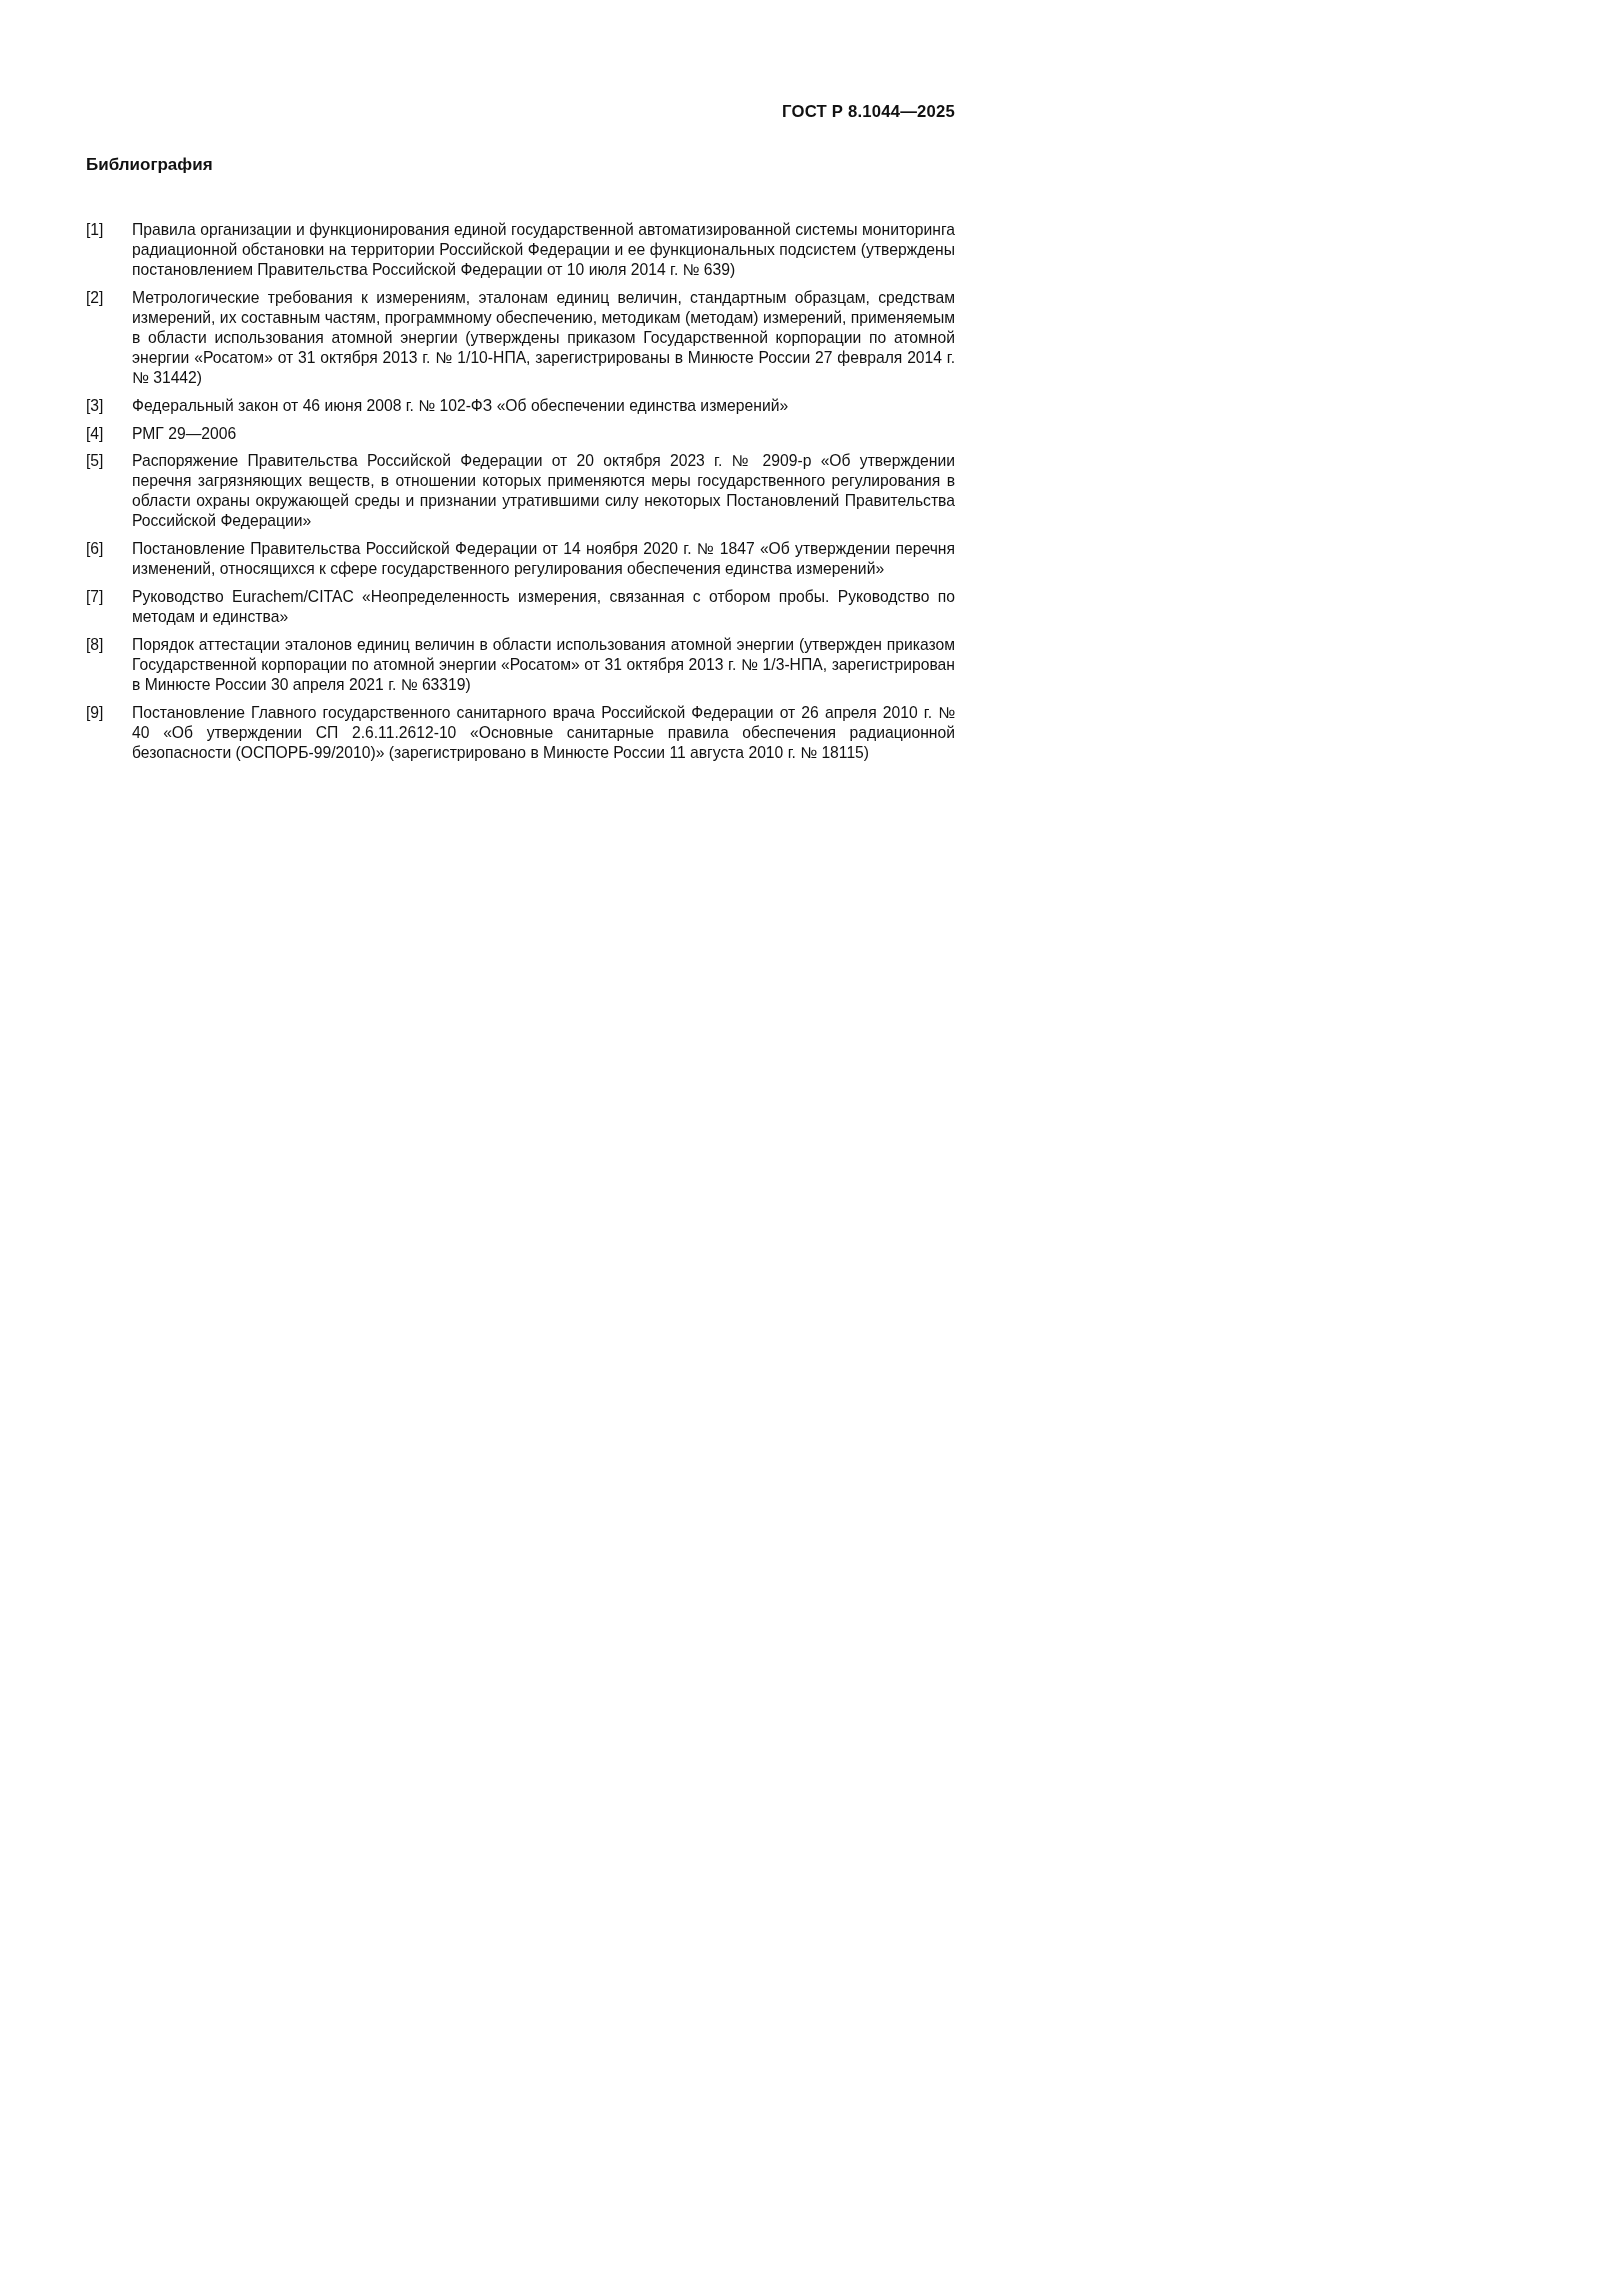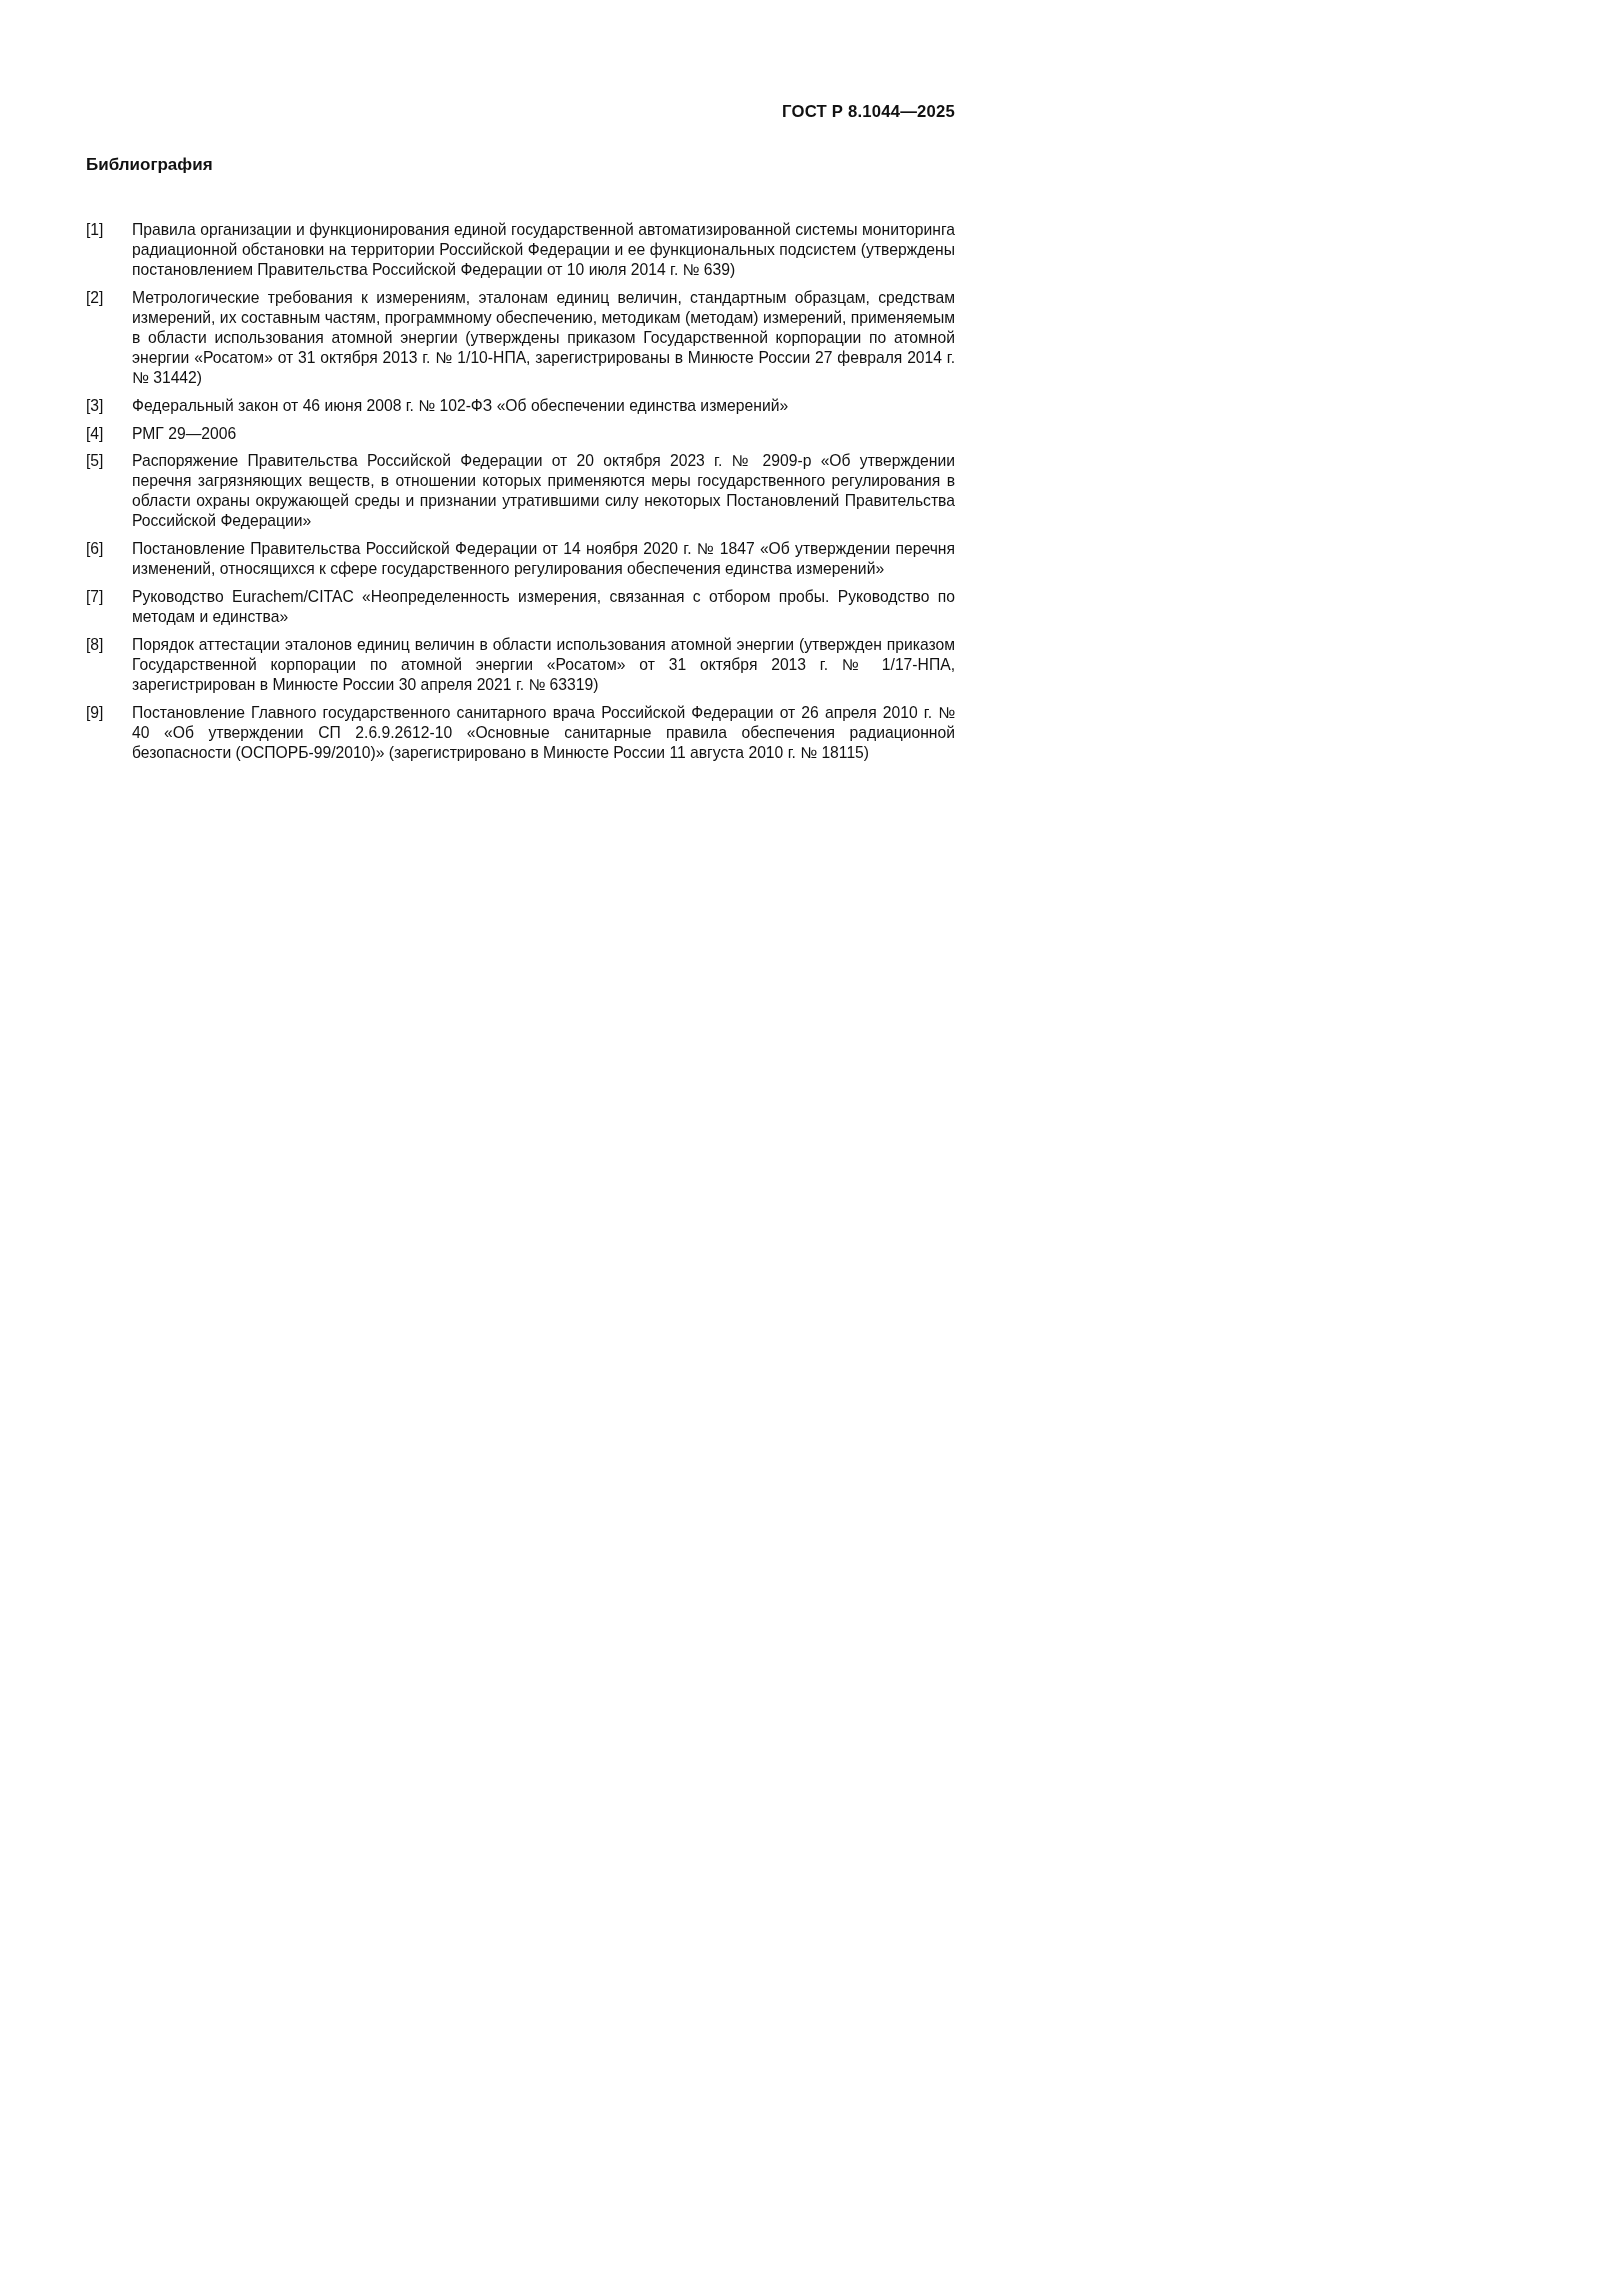--- a/index.html
+++ b/index.html
@@ -113,25 +113,25 @@
 
   <div class="ref-row">
     <div class="ref-num">[7]</div>
 
     <div class="ref-text">Руководство Eurachem/CITAC «Неопределенность измерения, связанная с отбором пробы. Руководство по методам и единства»</div>
   </div>
 
   <div class="ref-row">
     <div class="ref-num">[8]</div>
 
-    <div class="ref-text">Порядок аттестации эталонов единиц величин в области использования атомной энергии (утвержден приказом Государственной корпорации по атомной энергии «Росатом» от 31 октября 2013 г. № 1/17-НПА, зарегистрирован в Минюсте России 30 апреля 2021 г. № 63319)</div>
+    <div class="ref-text">Порядок аттестации эталонов единиц величин в области использования атомной энергии (утвержден приказом Государственной корпорации по атомной энергии «Росатом» от 31 октября 2013 г. № 1/3-НПА, зарегистрирован в Минюсте России 30 апреля 2021 г. № 63319)</div>
   </div>
 
   <div class="ref-row">
     <div class="ref-num">[9]</div>
 
-    <div class="ref-text">Постановление Главного государственного санитарного врача Российской Федерации от 26 апреля 2010 г. № 40 «Об утверждении СП 2.6.9.2612-10 «Основные санитарные правила обеспечения радиационной безопасности (ОСПОРБ-99/2010)» (зарегистрировано в Минюсте России 11 августа 2010 г. № 18115)</div>
+    <div class="ref-text">Постановление Главного государственного санитарного врача Российской Федерации от 26 апреля 2010 г. № 40 «Об утверждении СП 2.6.11.2612-10 «Основные санитарные правила обеспечения радиационной безопасности (ОСПОРБ-99/2010)» (зарегистрировано в Минюсте России 11 августа 2010 г. № 18115)</div>
   </div>
 </div>
   </div>
   <div class="page-number">7</div>
 </div>
 
 
 </body></html>

